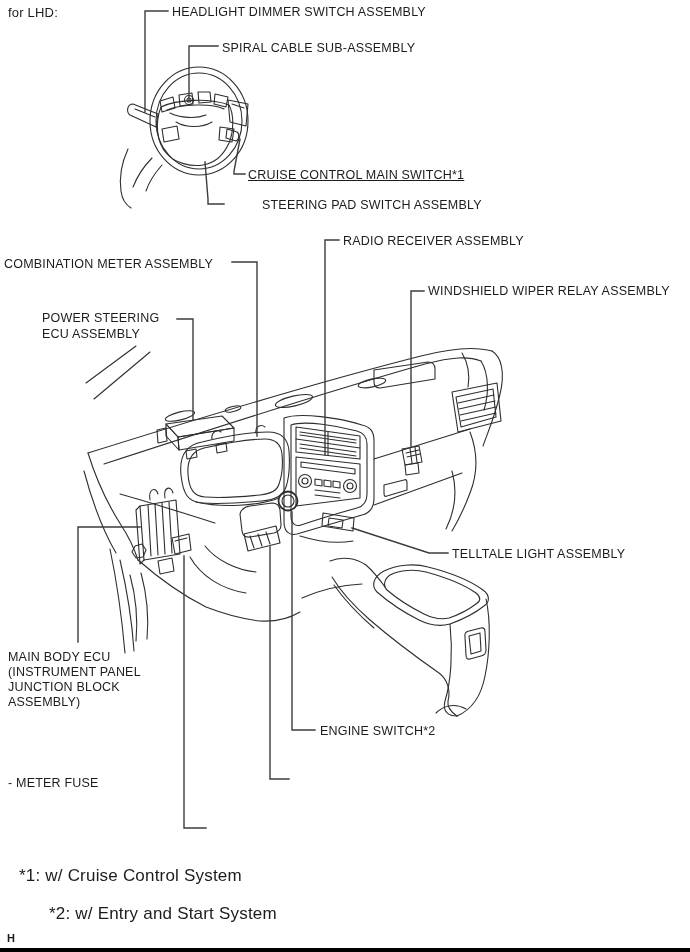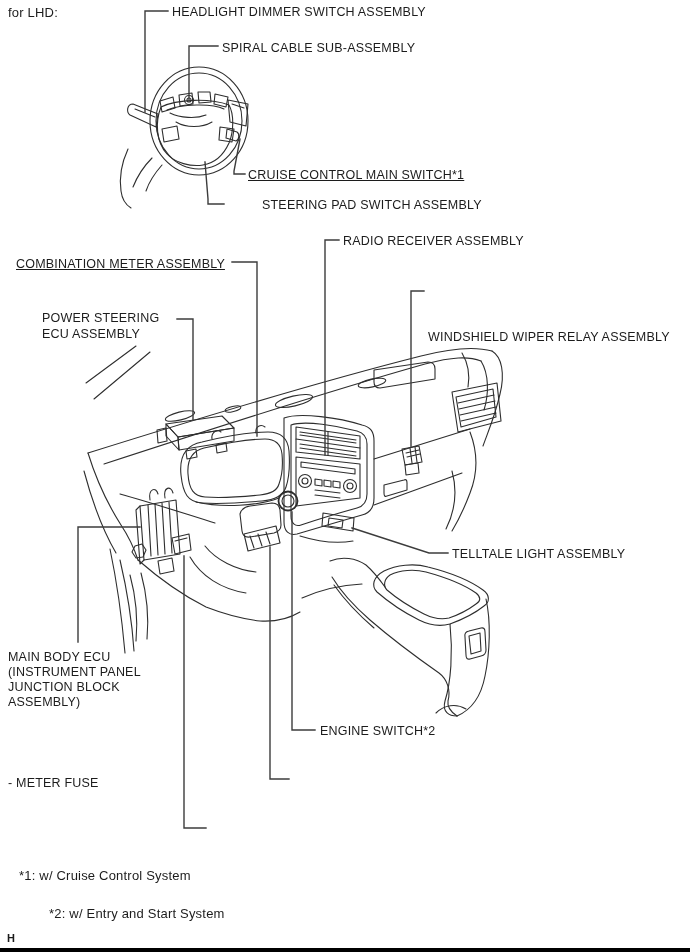--- a/index.html
+++ b/index.html
@@ -22,21 +22,21 @@
     position:absolute;
     font-size:12.5px;
     line-height:14px;
     letter-spacing:.2px;
     color:var(--text);
     white-space:nowrap;
   }
   .label.multiline{white-space:normal;}
   .label .ln{display:block;}
   .variant{font-size:13px;}
-  .footnote{font-size:13px;}
+  .footnote{font-size:17px;}
   .pagemark{font-size:11px;font-weight:bold;letter-spacing:0;}
   .artsvg{position:absolute;left:0;top:0;width:690px;height:952px;}
   .art{stroke:var(--art);fill:none;stroke-width:1.1;stroke-linecap:round;stroke-linejoin:round;}
   .art-bold{stroke-width:1.8;}
   .leader{stroke:var(--leader);fill:none;stroke-width:1.4;stroke-linecap:square;stroke-linejoin:miter;}
   .bottom-bar{
     position:absolute;left:0;bottom:0;width:100%;height:4px;
     background:#000000;
   }
 </style>
@@ -240,23 +240,23 @@
   <div class="label" style="left:172px;top:5px;">HEADLIGHT DIMMER SWITCH ASSEMBLY</div>
 
   <div class="label" style="left:222px;top:41px;">SPIRAL CABLE SUB-ASSEMBLY</div>
 
   <div class="label" style="left:248px;top:168px;text-decoration:underline;">CRUISE CONTROL MAIN SWITCH*1</div>
 
   <div class="label" style="left:228px;top:198px;margin-left:34px;">STEERING PAD SWITCH ASSEMBLY</div>
 
   <div class="label" style="left:343px;top:234px;">RADIO RECEIVER ASSEMBLY</div>
 
-  <div class="label" style="left:16px;top:257px;text-decoration:underline;">COMBINATION METER ASSEMBLY</div>
-
-  <div class="label" style="left:428px;top:284px;margin-top:46px;">WINDSHIELD WIPER RELAY ASSEMBLY</div>
+  <div class="label" style="left:4px;top:257px;">COMBINATION METER ASSEMBLY</div>
+
+  <div class="label" style="left:428px;top:284px;">WINDSHIELD WIPER RELAY ASSEMBLY</div>
 
   <div class="label multiline" style="left:42px;top:311px;line-height:15.5px;">
     <span class="ln">POWER STEERING</span>
     <span class="ln">ECU ASSEMBLY</span>
   </div>
 
   <div class="label" style="left:452px;top:547px;">TELLTALE LIGHT ASSEMBLY</div>
 
   <div class="label multiline" style="left:8px;top:650px;line-height:15px;">
     <span class="ln">MAIN BODY ECU</span>

